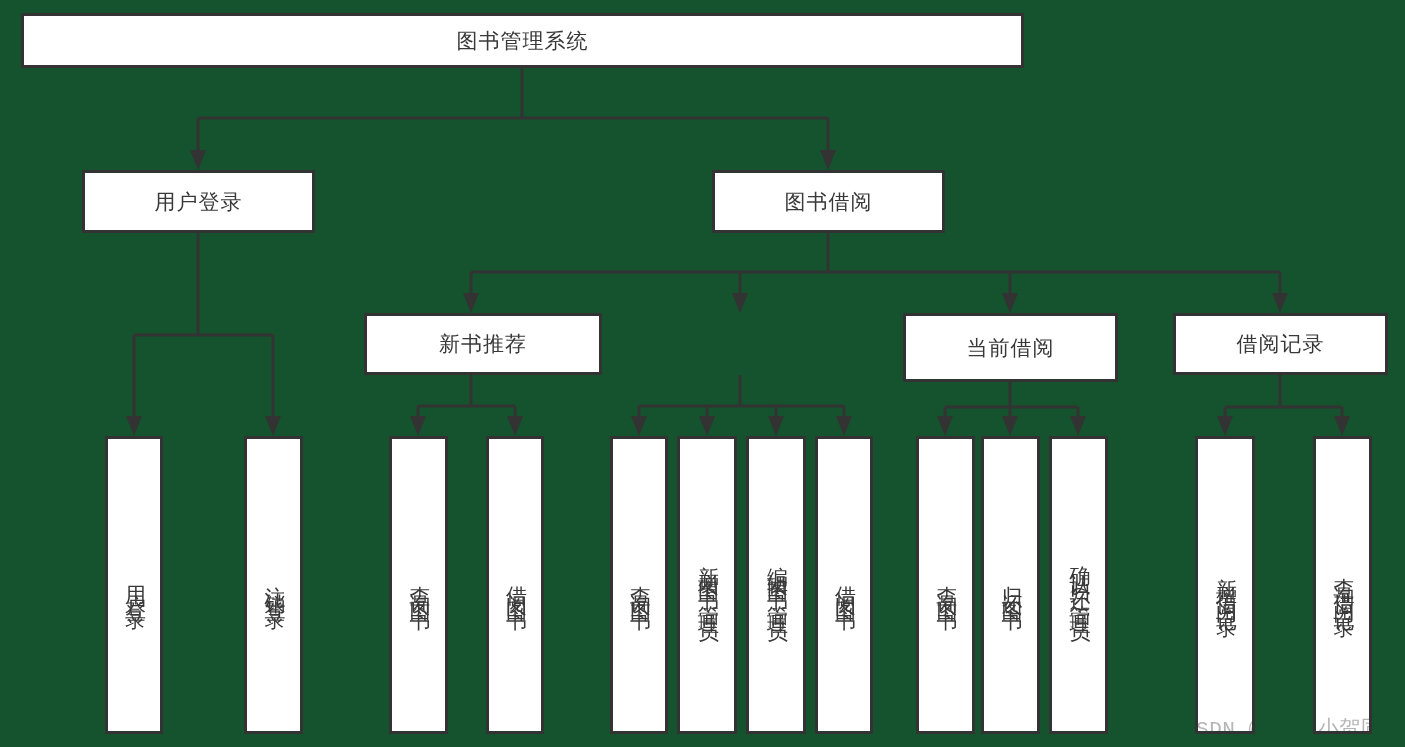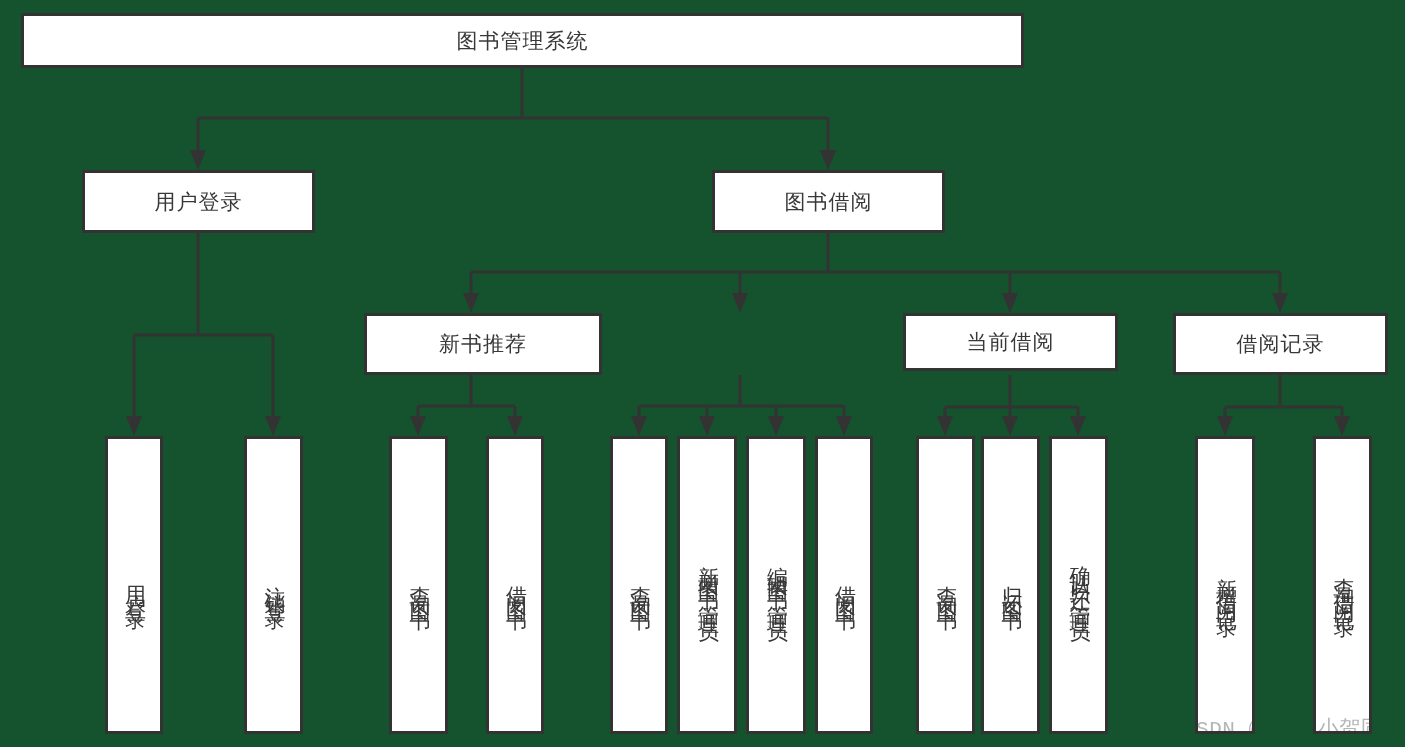--- a/index.html
+++ b/index.html
@@ -99,21 +99,21 @@
   <div class="box" style="left:82px;top:170px;width:233px;height:63px">
     <span class="hlabel">用户登录</span>
   </div>
   <div class="box" style="left:712px;top:170px;width:233px;height:63px">
     <span class="hlabel">图书借阅</span>
   </div>
 
   <div class="box" style="left:364px;top:313px;width:238px;height:62px">
     <span class="hlabel">新书推荐</span>
   </div>
-  <div class="box" style="left:903px;top:313px;width:215px;height:58px">
+  <div class="box" style="left:903px;top:313px;width:215px;height:69px">
     <span class="hlabel">当前借阅</span>
   </div>
   <div class="box" style="left:1173px;top:313px;width:215px;height:62px">
     <span class="hlabel">借阅记录</span>
   </div>
 
   <div class="box" style="left:105px;top:436px;width:58px;height:298px">
     <span class="vlabel">用户登录</span>
   </div>
   <div class="box" style="left:244px;top:436px;width:59px;height:298px">

